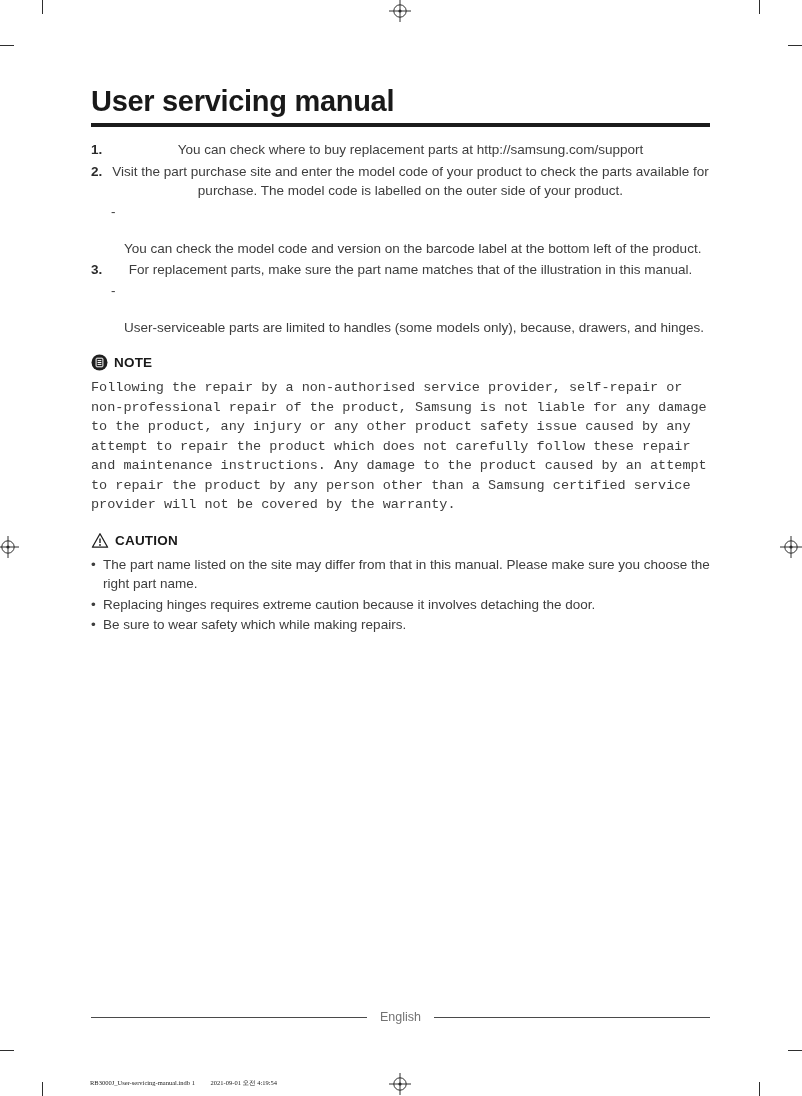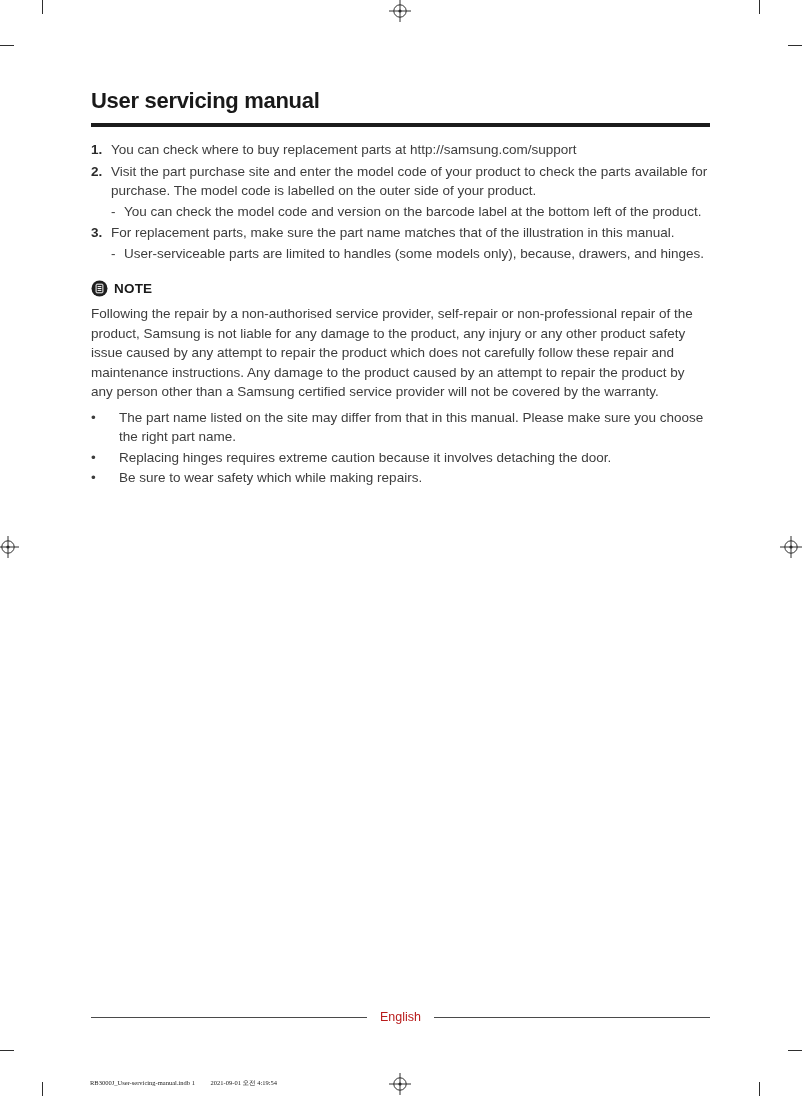--- a/index.html
+++ b/index.html
@@ -18,71 +18,71 @@
   
   .cropmark { position: absolute; background: #2e2e2e; }
   .cm-v { width: 1px; height: 14px; }
   .cm-h { width: 14px; height: 1px; }
   .regmark { position: absolute; width: 22px; height: 22px; }
 
   
   .content { position: absolute; left: 91px; top: 84px; width: 619px; }
 
   .title {
-    font-size: 22px;
+    font-size: 29px;
     font-weight: 700;
     color: #191919;
     letter-spacing: -0.3px;
     line-height: 34px;
   }
   .title-rule { height: 4px; background: #1c1c1c; margin-top: 5px; }
 
   .body-text { font-size: 13.5px; line-height: 19.5px; color: #3d3d3d; }
 
   .steps { margin-top: 13px; }
   .step { display: flex; margin-top: 2px; }
   .step .num { flex: none; width: 20px; font-weight: 700; color: #2a2a2a; }
-  .step .step-text { flex: 1; }
+  .step .step-text { flex: 1; text-align: center; }
   .substep { display: flex; margin-left: 20px; margin-top: 1px; }
   .substep .dash { flex: none; width: 13px; }
-  .substep .sub-text { flex: 1; }
+  .substep .sub-text { flex: 1; margin-top: 37px; }
 
   .section-head {
     display: flex;
     align-items: center;
     margin-top: 17px;
     gap: 6px;
   }
   .section-head .head-label {
     font-size: 13.5px;
     font-weight: 700;
     color: #191919;
     letter-spacing: 0.2px;
   }
   .icon-wrap { flex: none; display: inline-flex; align-items: center; }
 
-  .note-body { margin-top: 7px; }
+  .note-body { margin-top: 7px; font-family: Liberation Mono, monospace; }
 
   .caution-list { margin-top: 6px; }
   .bullet-row { display: flex; margin-top: 1px; }
   .bullet-row .bullet { flex: none; width: 12px; }
-  .bullet-row .bullet-text { flex: 1; margin-left: 16px; }
+  .bullet-row .bullet-text { flex: 1; }
 
   
   .footer {
     position: absolute;
     left: 91px;
     top: 1010px;
     width: 619px;
     display: flex;
     align-items: center;
     gap: 13px;
   }
   .footer .rule-line { flex: 1; height: 1px; background: #4a4a4a; }
-  .footer .lang { font-size: 12.5px; color: #b91c1c; flex: none; }
+  .footer .lang { font-size: 12.5px; color: #737373; flex: none; }
 
   .printline {
     position: absolute;
     left: 90px;
     top: 1079px;
     font-family: "Liberation Serif", serif;
     font-size: 6.5px;
     color: #1c1c1c;
     white-space: nowrap;
   }
@@ -166,20 +166,30 @@
           <rect x="5.1" y="4.2" width="6.8" height="8.6" rx="0.8" fill="none" stroke="#ffffff" stroke-width="1"></rect>
           <line x1="6.6" y1="6.6" x2="10.4" y2="6.6" stroke="#ffffff" stroke-width="1"></line>
           <line x1="6.6" y1="8.5" x2="10.4" y2="8.5" stroke="#ffffff" stroke-width="1"></line>
           <line x1="6.6" y1="10.4" x2="10.4" y2="10.4" stroke="#ffffff" stroke-width="1"></line>
         </svg>
       </span>
       <span class="head-label">NOTE</span>
     </div>
     <p class="body-text note-body">Following the repair by a non-authorised service provider, self-repair or non-professional repair of the product, Samsung is not liable for any damage to the product, any injury or any other product safety issue caused by any attempt to repair the product which does not carefully follow these repair and maintenance instructions. Any damage to the product caused by an attempt to repair the product by any person other than a Samsung certified service provider will not be covered by the warranty.</p>
 
+    <div class="section-head">
+      <span class="icon-wrap">
+        <svg width="18" height="17" viewBox="0 0 18 17">
+          <path d="M9 1.8 L16.6 15.2 L1.4 15.2 Z" fill="none" stroke="#1f1f1f" stroke-width="1.3" stroke-linejoin="round"></path>
+          <line x1="9" y1="6.6" x2="9" y2="11" stroke="#1f1f1f" stroke-width="1.4"></line>
+          <circle cx="9" cy="13" r="0.9" fill="#1f1f1f"></circle>
+        </svg>
+      </span>
+      <span class="head-label">CAUTION</span>
+    </div>
 
     <div class="caution-list body-text">
       <div class="bullet-row">
         <span class="bullet">•</span>
         <span class="bullet-text">The part name listed on the site may differ from that in this manual. Please make sure you choose the right part name.</span>
       </div>
       <div class="bullet-row">
         <span class="bullet">•</span>
         <span class="bullet-text">Replacing hinges requires extreme caution because it involves detaching the door.</span>
       </div>

